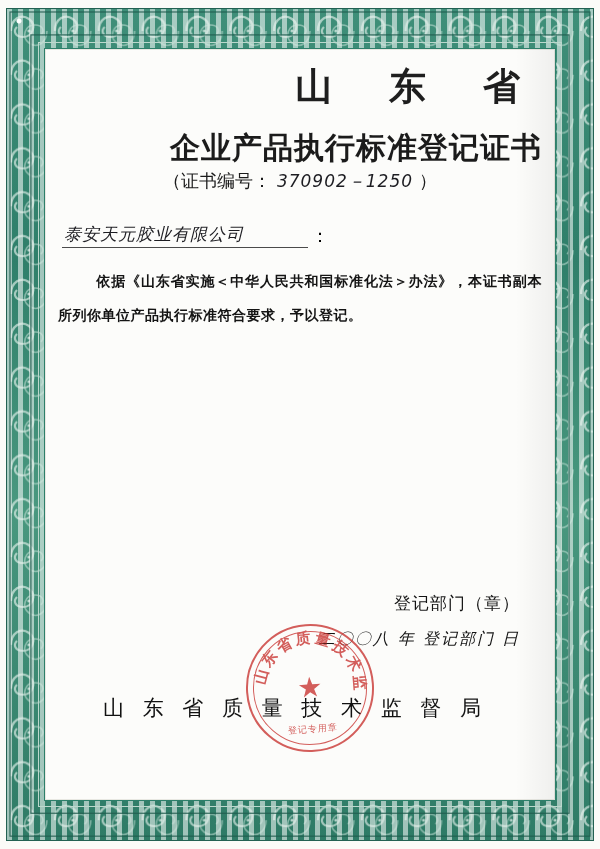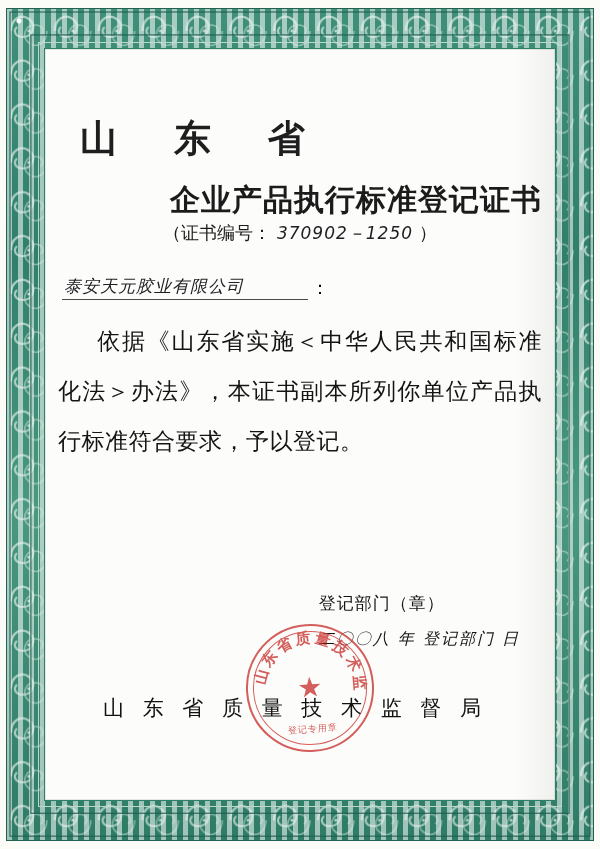--- a/index.html
+++ b/index.html
@@ -58,22 +58,21 @@
   }
 
   
   .content {
     position: absolute;
     left: 58px; top: 62px; right: 58px; bottom: 62px;
     box-sizing: border-box;
   }
 
   .title-main {
-    margin-top: 52px;
-    text-align: left;
+    text-align: right;
     font-size: 37px;
     letter-spacing: 22px;
     font-weight: bold;
     color: #1e1e1e;
     text-indent: 22px;
     font-family: "DejaVu Serif", serif;
   }
   .title-sub {
     margin-top: 16px;
     text-align: right;
@@ -118,43 +117,44 @@
     font-style: italic;
   }
   .colon {
     font-size: 18px;
     padding-left: 3px;
     font-family: "DejaVu Serif", serif;
   }
 
   .body-text {
     margin-top: 16px;
-    font-size: 23px;
-    line-height: 50px;
+    font-size: 14px;
+    line-height: 34px;
     color: #141414;
     text-align: justify;
     font-family: "DejaVu Serif", serif;
     letter-spacing: 0.5px;
+    font-weight: bold;
   }
   .body-text .indent { display: inline-block; width: 38px; }
 
   .validity-row {
     margin-top: 22px;
     font-size: 18.5px;
     color: #141414;
     font-family: "DejaVu Serif", serif;
   }
   .validity-row .indent { display: inline-block; width: 38px; }
   .validity-row .hw { font-size: 17px; padding: 0 8px; letter-spacing: 2px; }
 
   .signature-block {
     position: absolute;
     right: 22px;
     top: 530px;
-    text-align: left;
+    text-align: right;
     font-size: 17px;
     font-family: "DejaVu Serif", serif;
     color: #141414;
   }
   .signature-block .dept { letter-spacing: 1px; }
   .signature-block .date {
     margin-top: 14px;
     font-family: "DejaVu Sans", sans-serif;
     font-style: italic;
     font-size: 16px;

